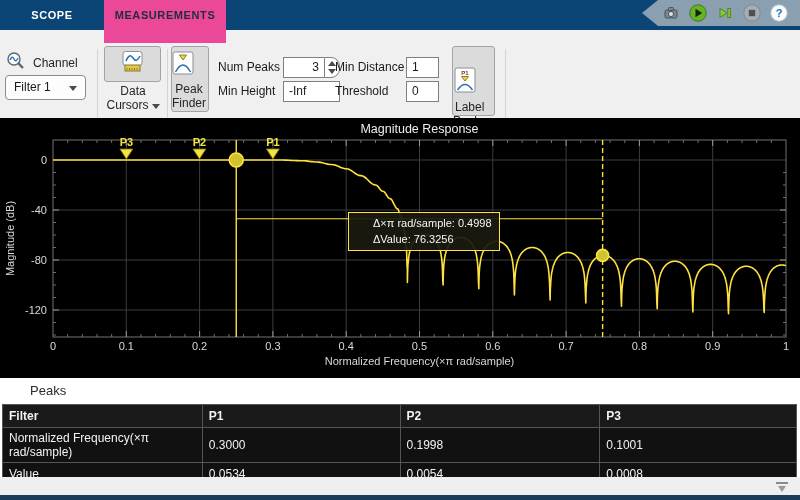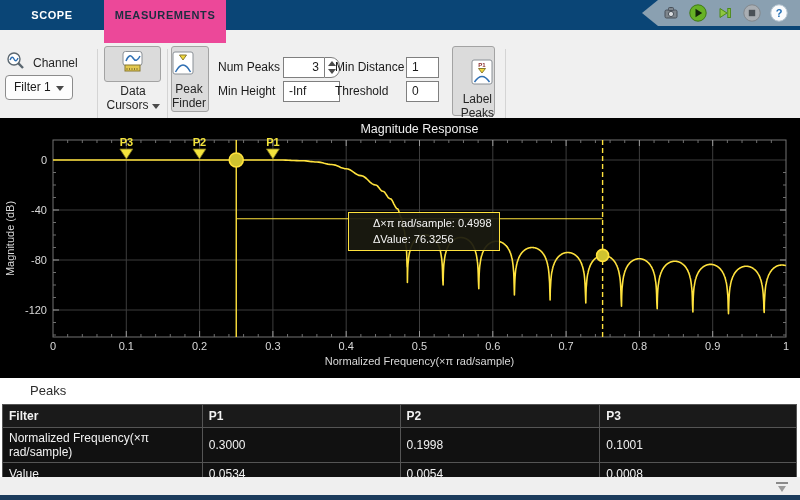--- a/index.html
+++ b/index.html
@@ -21,37 +21,37 @@
 
   
   .ribbon { position:absolute; left:0; top:30px; width:800px; height:88px; background:#f0f0f0;margin-top:13px; }
   .vsep { position:absolute; top:6px; height:104px; width:1px; background:#d4d4d4; }
   .section-label { position:absolute; top:99px; font-size:10px; color:#6e6e6e; letter-spacing:.5px;
                    text-align:center; }
   .ribbon-btn-label { font-size:12px; color:#252525; text-align:center; line-height:14px; }
   .pressed { background:#dbdbdb; border:1px solid #a3a3a3; border-radius:3px; }
 
   .channel-btn { position:absolute; left:6px; top:8px; display:flex; align-items:center; gap:7px; }
-  .filter-select { position:absolute; left:5px; top:32px; width:68px; height:25px; background:#fdfdfd;
+  .filter-select { position:absolute; left:5px; top:32px; width:81px; height:25px; background:#fdfdfd;
                    border:1px solid #8c8c8c; border-radius:4px; font-size:12px; color:#1a1a1a;
                    line-height:23px; padding-left:8px; }
   .caret-down { position:absolute; right:8px; top:10px; width:0; height:0;
                 border-left:4px solid transparent; border-right:4px solid transparent;
                 border-top:5px solid #4a4a4a; }
 
   .datacursors-iconbtn { position:absolute; left:104px; top:3px; width:57px; height:36px;
                          display:flex; align-items:center; justify-content:center; }
   .datacursors-label { position:absolute; left:96px; top:41px; width:74px; }
   .inline-caret { display:inline-block; width:0; height:0; border-left:4px solid transparent;
                   border-right:4px solid transparent; border-top:5px solid #4a4a4a; margin-left:3px; }
 
   .peakfinder-btn { position:absolute; left:171px; top:3px; width:38px; height:66px;
                     display:flex; flex-direction:column; align-items:flex-start; padding-top:4px; gap:3px; }
   .labelpeaks-btn { position:absolute; left:452px; top:3px; width:43px; height:70px;
-                    display:flex; flex-direction:column; align-items:flex-end; padding-top:12px; gap:3px; }
+                    display:flex; flex-direction:column; align-items:flex-start; padding-top:20px; gap:3px; }
 
   .field-label { position:absolute; font-size:12px; color:#1a1a1a; line-height:20px; }
   .field-box { position:absolute; height:21px; background:#fff; border:1px solid #7f7f7f;
                font-size:12px; color:#1a1a1a; line-height:19px; padding-left:5px; }
   .spin-wrap { position:absolute; left:283px; top:14px; width:57px; height:21px; }
   .spin-value { position:absolute; left:0; top:0; width:41px; height:21px; background:#fff;
                 border:1px solid #7f7f7f; border-right:none; font-size:12px; color:#1a1a1a;
                 line-height:19px; text-align:right; padding-right:5px; }
   .spin-btns { position:absolute; left:41px; top:0; width:16px; height:21px; background:#fff;
                border:1px solid #7f7f7f; border-radius:0 9px 9px 0; }

